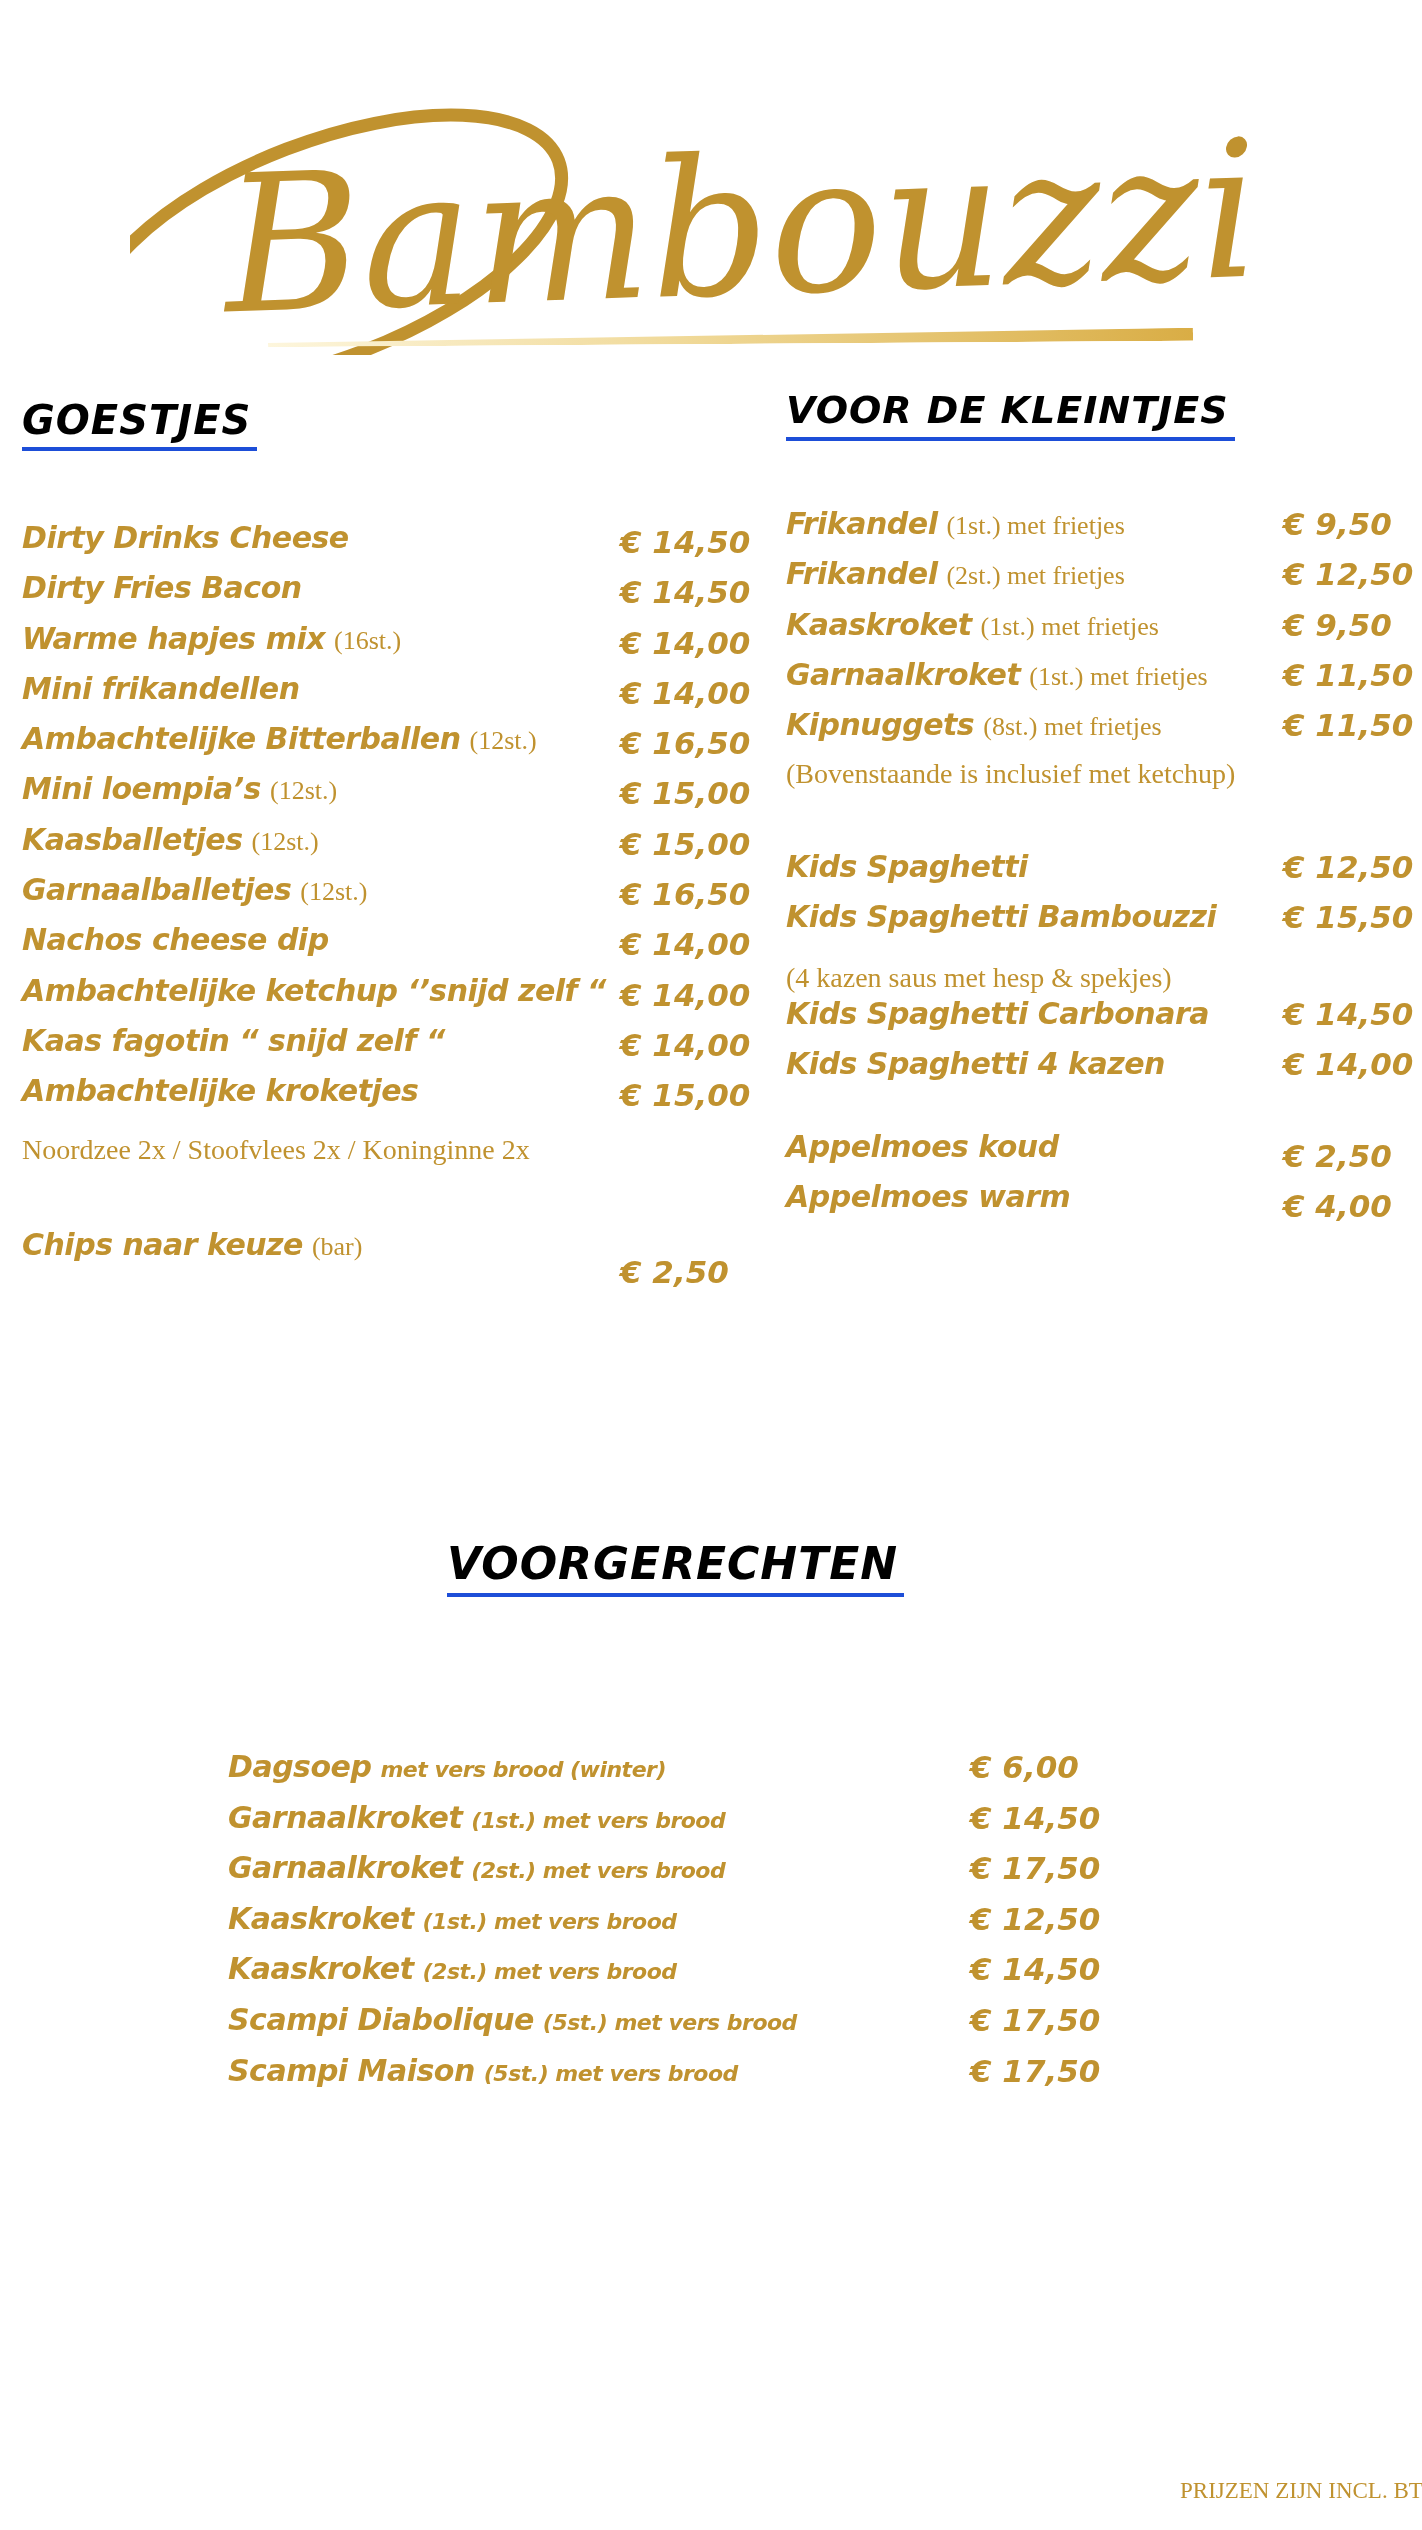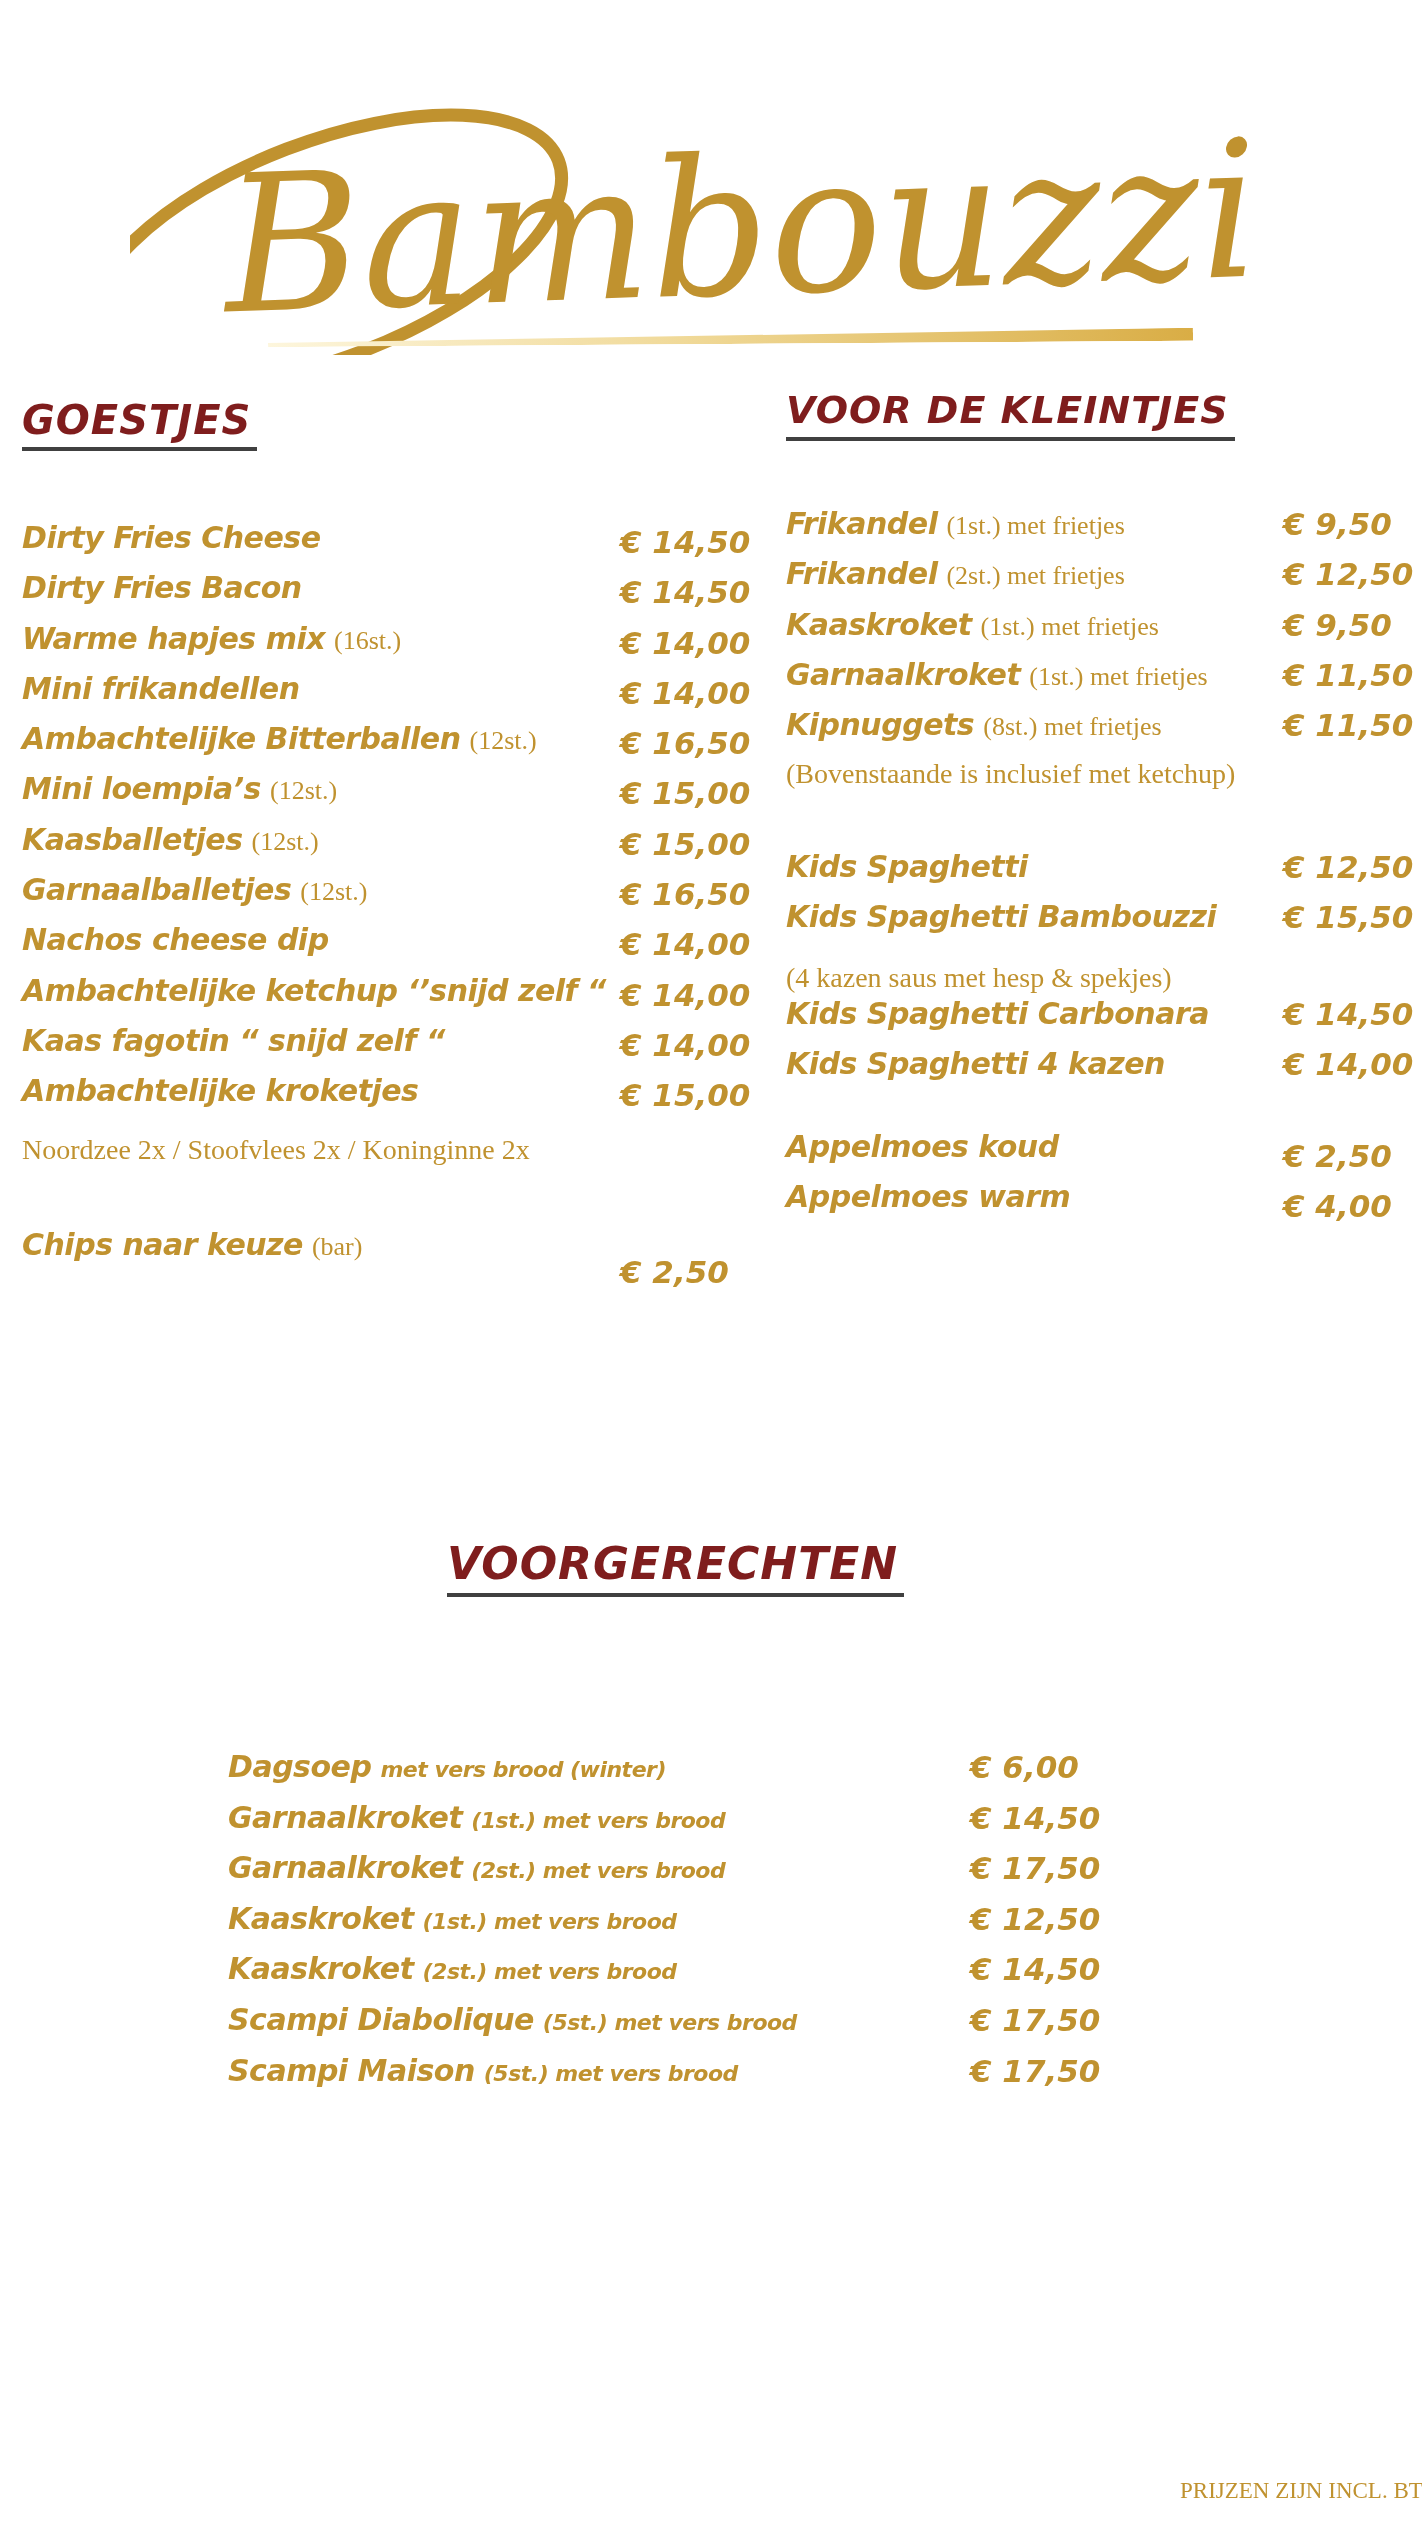--- a/index.html
+++ b/index.html
@@ -10,21 +10,21 @@
   .logo-svg{position:absolute;left:130px;top:55px;width:1150px;height:300px;}
   .tagline{position:absolute;left:552px;top:266px;width:660px;
            font-size:40px;letter-spacing:8px;color:#C0922F;white-space:nowrap;}
   .swoosh-line{position:absolute;left:268px;top:331px;width:925px;height:13px;
            background:linear-gradient(90deg,#fdf6dd 0%,#f0d998 45%,#d9ad45 100%);
            clip-path:polygon(0 68%,100% 0,100% 100%,0 100%);transform:rotate(-0.4deg);}
 
   
   .section{position:absolute;}
   .section-title{display:inline-block;font-size:40px;font-weight:bold;font-style:italic;
-           letter-spacing:1px;color:#7f1d1d;border-bottom:4px solid #404040;
+           letter-spacing:1px;color:#000000;border-bottom:4px solid #1d4ed8;
            padding:0 6px 5px 0;line-height:1.1;white-space:nowrap;}
   .items{position:absolute;left:0;}
   .row{position:relative;height:50.3px;line-height:50.3px;white-space:nowrap;}
   .name{font-size:30px;font-weight:bold;font-style:italic;letter-spacing:-0.5px;color:#C0922F;}
   .detail{margin-left:9px;color:#C0922F;}
   .detail-serif .detail{font-family:"Liberation Serif",serif;font-size:26px;font-weight:normal;font-style:normal;}
   .detail-script .detail{font-size:22px;font-weight:bold;font-style:italic;letter-spacing:-0.5px;}
   .price{position:absolute;top:0;font-size:31px;font-weight:bold;font-style:italic;color:#C0922F;}
   .note{position:absolute;font-family:"Liberation Serif",serif;font-size:28px;color:#C0922F;white-space:nowrap;}
 
@@ -68,21 +68,21 @@
     <ellipse cx="195" cy="195" rx="250" ry="108" transform="rotate(-21 195 195)" fill="none" stroke="#C0922F" stroke-width="13"></ellipse>
     <text x="95" y="240" font-family="DejaVu Serif, serif" font-style="italic" font-size="190" fill="#C0922F" textLength="1035" lengthAdjust="spacingAndGlyphs" transform="rotate(-2 570 200)">Bambouzzi</text>
   </svg>
   <div class="swoosh-line"></div>
 
   <div class="section detail-serif" id="goestjes">
     <div class="section-title">GOESTJES</div>
     <div class="items">
 
         <div class="row">
-          <span class="name">Dirty Fries Cheese</span><span class="detail"></span>
+          <span class="name">Dirty Drinks Cheese</span><span class="detail"></span>
           <span class="price">€ 14,50</span>
         </div>
 
         <div class="row">
           <span class="name">Dirty Fries Bacon</span><span class="detail"></span>
           <span class="price">€ 14,50</span>
         </div>
 
         <div class="row">
           <span class="name">Warme hapjes mix</span><span class="detail">(16st.)</span>

